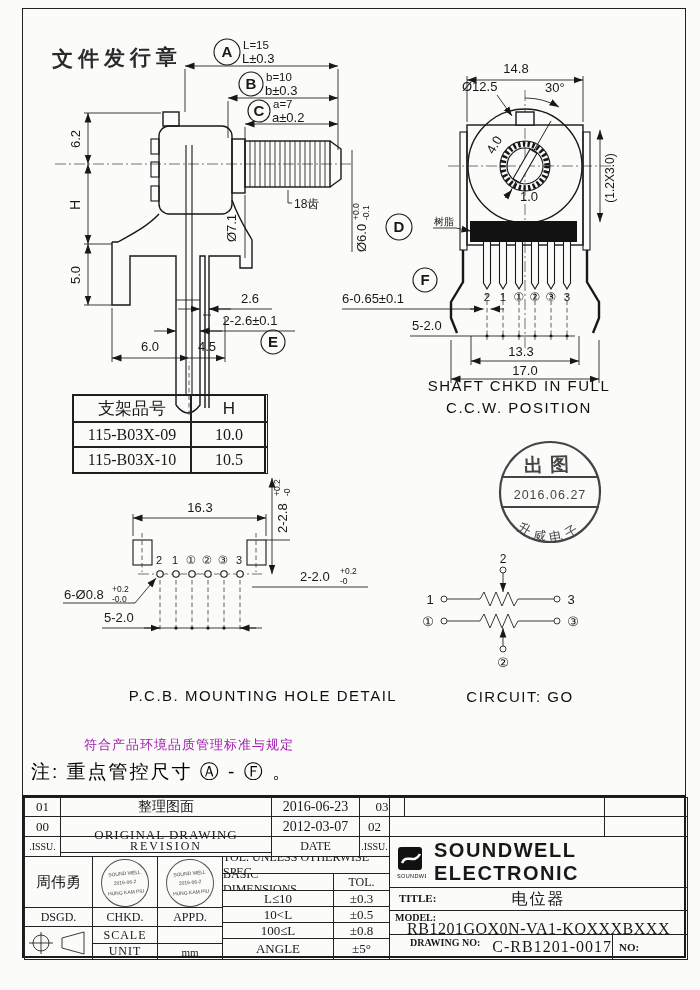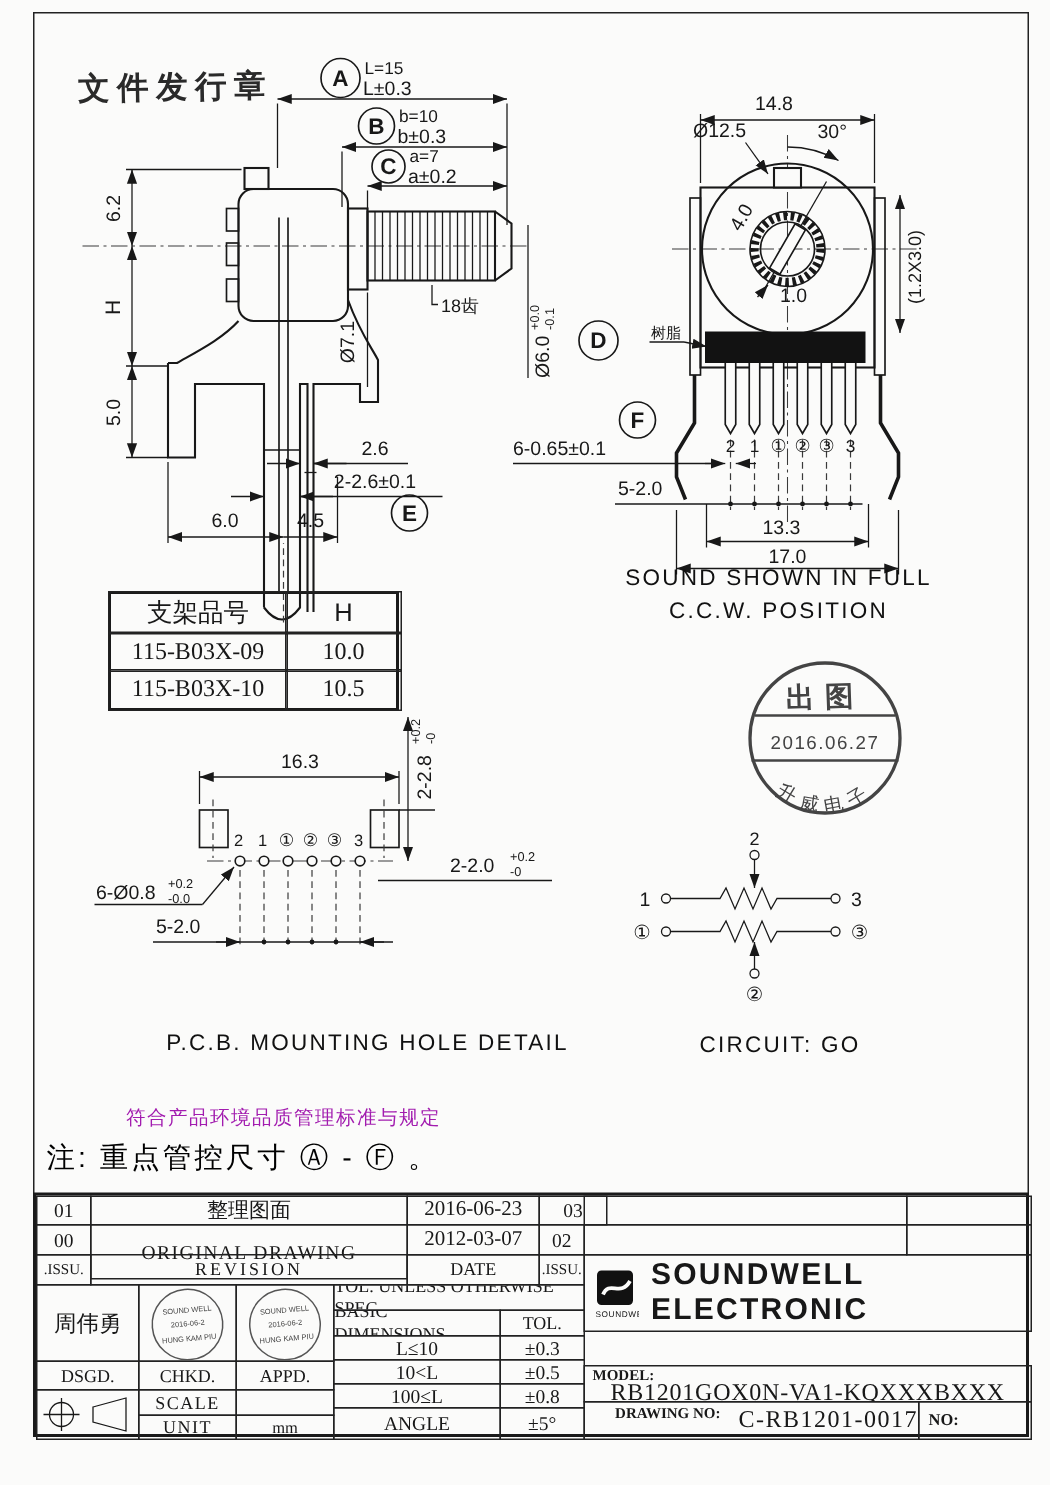--- a/index.html
+++ b/index.html
@@ -306,23 +306,23 @@
       <path class="tl" d="M447,621 H480 L484,614 L490,628 L496,614 L502,628 L508,614 L514,628 L518,621 H554"></path>
       <circle class="tl wfill" cx="557" cy="621" r="3"></circle>
       <text class="t13 mid" x="428" y="626">①</text>
       <text class="t13 mid" x="573" y="626">③</text>
       <line class="tl" x1="503" y1="646" x2="503" y2="628" marker-end="url(#ae)"></line>
       <circle class="tl wfill" cx="503" cy="649" r="3"></circle>
       <text class="t13 mid" x="503" y="667">②</text>
     </g>
   </svg>
 
-  <div class="abs cap" style="left:408px;top:377px;width:222px">SOUND SHOWN IN FULL</div>
+  <div class="abs cap" style="left:408px;top:377px;width:222px">SHAFT CHKD IN FULL</div>
   <div class="abs cap" style="left:408px;top:399px;width:222px">C.C.W. POSITION</div>
-  <div class="abs cap" style="left:90px;top:687px;width:310px">P.C.B. MOUNTING HOLE DETAIL</div>
+  <div class="abs cap" style="left:108px;top:687px;width:310px">P.C.B. MOUNTING HOLE DETAIL</div>
   <div class="abs cap" style="left:440px;top:688px;width:160px">CIRCUIT: GO</div>
 
   <div id="bracket-table" class="abs">
     <div class="cell cjk" style="left:-2px;top:-2px;width:120px;height:29px;font-size:17px">支架品号</div>
     <div class="cell" style="left:116px;top:-2px;width:78px;height:29px;font-size:17px;font-family:'Liberation Sans',sans-serif">H</div>
     <div class="cell" style="left:-2px;top:25px;width:120px;height:27px;font-size:16px">115-B03X-09</div>
     <div class="cell" style="left:116px;top:25px;width:78px;height:27px;font-size:16px">10.0</div>
     <div class="cell" style="left:-2px;top:50px;width:120px;height:28px;font-size:16px">115-B03X-10</div>
     <div class="cell" style="left:116px;top:50px;width:78px;height:28px;font-size:16px">10.5</div>
   </div>
@@ -394,20 +394,24 @@
     <div class="cell" style="left:365px;top:39px;width:299px;height:52px;justify-content:flex-start;padding-left:6px">
       <span style="position:relative;display:inline-block;width:30px;height:34px">
         <svg width="30" height="34" viewBox="0 0 30 34">
           <rect x="2" y="2" width="24" height="23" rx="3" fill="#111"></rect>
           <path d="M6,18 C10,8 18,20 24,9" stroke="#fbfbfa" stroke-width="2.5" fill="none"></path>
           <text x="1" y="33" style="font-size:5.5px;letter-spacing:0.4px;fill:#111;font-family:'Liberation Sans',sans-serif">SOUNDWELL</text>
         </svg>
       </span>
       <span style="font-family:'Liberation Sans',sans-serif;font-size:20px;font-weight:bold;letter-spacing:1.5px;margin-left:8px">SOUNDWELL  ELECTRONIC</span>
     </div>
+    <div class="cell" style="left:365px;top:90px;width:299px;height:24px">
+      <span class="lft" style="position:absolute;left:5px;top:4px;font-size:11px;font-weight:bold">TITLE:</span>
+      <span class="cjk" style="font-size:16px;letter-spacing:2px">电位器</span>
+    </div>
     <div class="cell" style="left:365px;top:113px;width:299px;height:25px;flex-direction:column;align-items:stretch;justify-content:flex-start">
       <span style="font-size:10px;font-weight:bold;padding:1px 0 0 5px">MODEL:</span>
       <span style="font-size:16px;text-align:center;margin-top:-3px;letter-spacing:0.5px">RB1201GOX0N-VA1-KQXXXBXXX</span>
     </div>
     <div class="cell" style="left:365px;top:137px;width:224px;height:26px;justify-content:flex-end">
       <span style="font-size:10px;font-weight:bold;padding-left:5px;align-self:flex-start;padding-top:2px">DRAWING NO:</span>
       <span style="font-size:16px;margin-left:12px;letter-spacing:1px">C-RB1201-0017</span>
     </div>
     <div class="cell" style="left:588px;top:137px;width:76px;height:26px;justify-content:flex-start;padding-left:6px;font-size:11px;font-weight:bold">NO:</div>
   </div>

